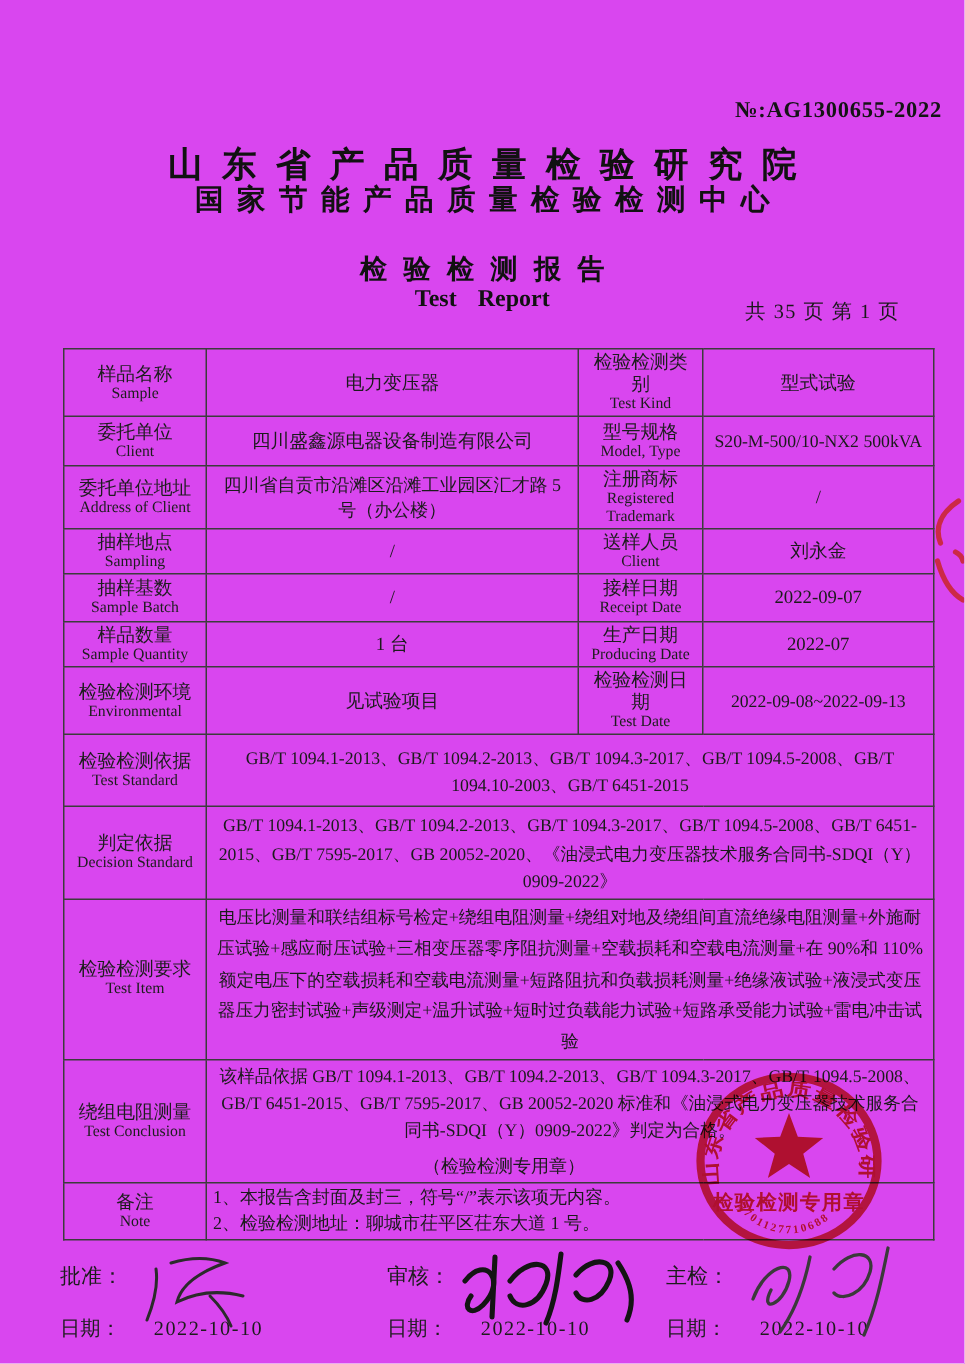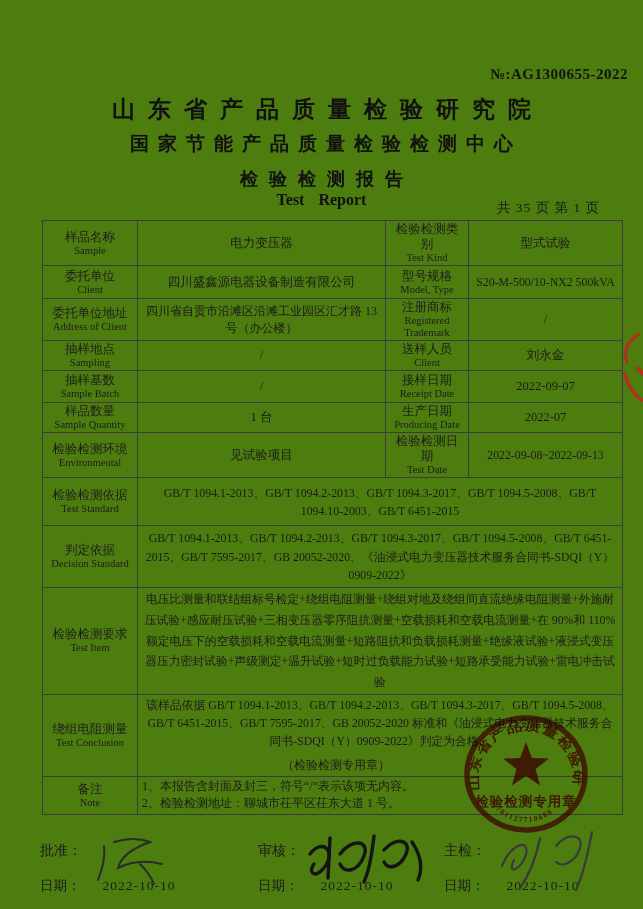--- a/index.html
+++ b/index.html
@@ -1,34 +1,34 @@
 <!DOCTYPE html>
 <html><head>
 <meta charset="utf-8">
 <style>
   * { margin:0; padding:0; box-sizing:border-box; }
   html,body { width:643px; height:909px; }
   body { font-family:"Liberation Serif","DejaVu Serif",serif; background:#f6f5f2; color:#1f1f1f; }
-  .page { position:relative; width:643px; height:909px; background:#4d7c0f; overflow:hidden; }
+  .page { position:relative; width:643px; height:909px; background:#d946ef; overflow:hidden; }
 
   .report-no { position:absolute; top:66px; left:0; width:628px; text-align:right;
     font-size:15px; font-weight:bold; letter-spacing:.5px; color:#141414; }
 
   .title-main { position:absolute; top:94px; left:0; width:643px; text-align:center;
     font-size:23px; font-weight:bold; letter-spacing:13px; text-indent:13px; color:#111; }
-  .title-sub { position:absolute; top:131px; left:0; width:643px; text-align:center;
+  .title-sub { position:absolute; top:120px; left:0; width:643px; text-align:center;
     font-size:19px; font-weight:bold; letter-spacing:9px; text-indent:9px; color:#111; }
   .title-report { position:absolute; top:167px; left:0; width:643px; text-align:center;
     font-size:18px; font-weight:bold; letter-spacing:11px; text-indent:11px; color:#111; }
   .title-report-en { position:absolute; top:191px; left:0; width:643px; text-align:center;
     font-size:16px; font-weight:bold; word-spacing:10px; color:#111; }
   .page-indicator { position:absolute; top:199px; left:0; width:600px; text-align:right;
     font-size:13.5px; color:#191919; letter-spacing:1px; }
 
-  table.report { position:absolute; top:220px; left:42px; width:580px;
+  table.report { position:absolute; top:232px; left:42px; width:580px;
     border-collapse:collapse; table-layout:fixed;padding-left:46px; }
   table.report td { border:1px solid #3c3c3c; text-align:center; vertical-align:middle;
     padding:1px 4px; overflow:hidden; }
   td.lab { line-height:1.2; }
   .cn { display:block; font-size:12.5px; color:#1d1d1d; }
   .en { display:block; font-size:10.5px; color:#1d1d1d; line-height:1.15; }
   td.val { font-size:12.5px; color:#1b1b1b; }
   td.long { text-align:left; font-size:11.8px; line-height:1.55; padding:3px 6px; color:#1b1b1b; }
   td.concl { position:relative; }
   .stamp-note { display:block; padding-right:88px; margin-top:6px; font-size:12px; }
@@ -87,21 +87,21 @@
             <span class="cn">型号规格</span>
             <span class="en">Model, Type</span>
           </td>
         <td class="val" style="font-size:11.8px">S20-M-500/10-NX2  500kVA</td>
       </tr>
       <tr style="height:42px">
         <td class="lab">
             <span class="cn">委托单位地址</span>
             <span class="en">Address of Client</span>
           </td>
-        <td class="val" style="font-size:12px">四川省自贡市沿滩区沿滩工业园区汇才路 13 号（办公楼）</td>
+        <td class="val" style="font-size:12px">四川省自贡市沿滩区沿滩工业园区汇才路 5 号（办公楼）</td>
         <td class="lab">
             <span class="cn">注册商标</span>
             <span class="en">Registered Trademark</span>
           </td>
         <td class="val">/</td>
       </tr>
       <tr style="height:28px">
         <td class="lab">
             <span class="cn">抽样地点</span>
             <span class="en">Sampling</span>

